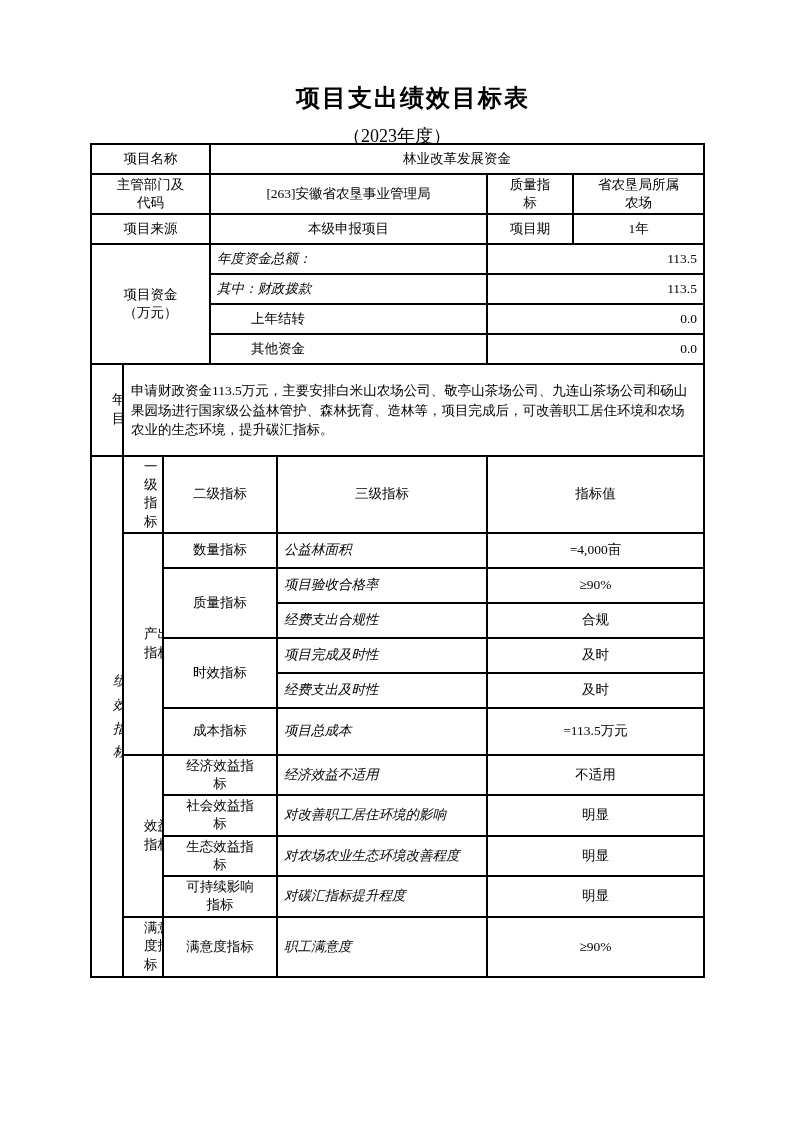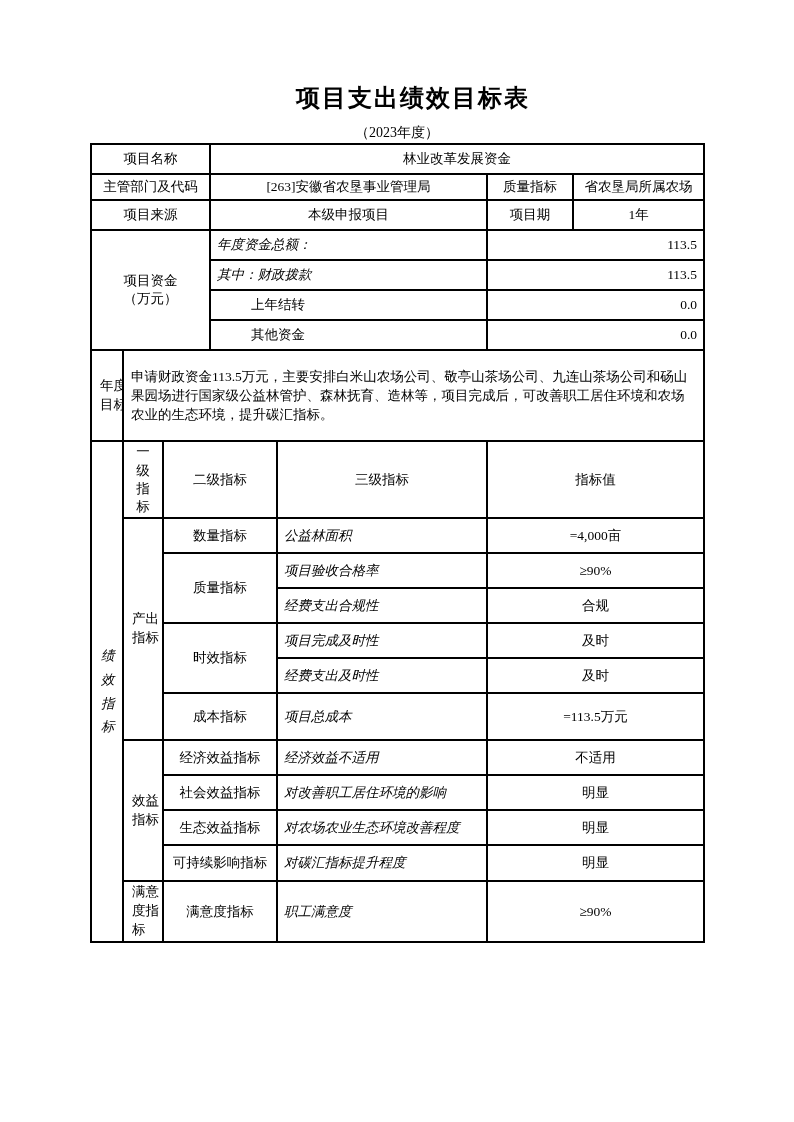--- a/index.html
+++ b/index.html
@@ -24,36 +24,36 @@
     font-weight: bold;
     letter-spacing: 2px;
     padding-left: 16px;
   }
   .doc-subtitle {
     position: absolute;
     top: 124px;
     left: 0;
     width: 794px;
     text-align: center;
-    font-size: 14px;
+    font-size: 18px;
   }
   table.main {
     position: absolute;
     top: 143px;
     left: 90px;
     width: 614px;
     border-collapse: collapse;
     table-layout: fixed;
   }
   td {
     border: 2px solid #000000;
     font-size: 13.5px;
     text-align: center;
     vertical-align: middle;
-    padding: 1px 8px;
+    padding: 1px 20px;
     overflow: hidden;
     line-height: 1.35;
   }
   td.left   { text-align: left; padding-left: 6px; font-style: italic; }
   td.right  { text-align: right; padding-right: 6px; }
   td.indent { text-align: left; padding-left: 40px; }
   td.pre    { white-space: pre-line; }
   td.goal-text {
     text-align: left;
     padding: 16px 7px;

